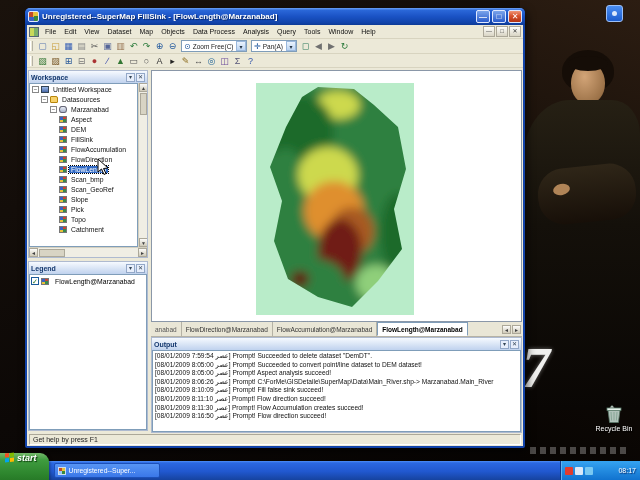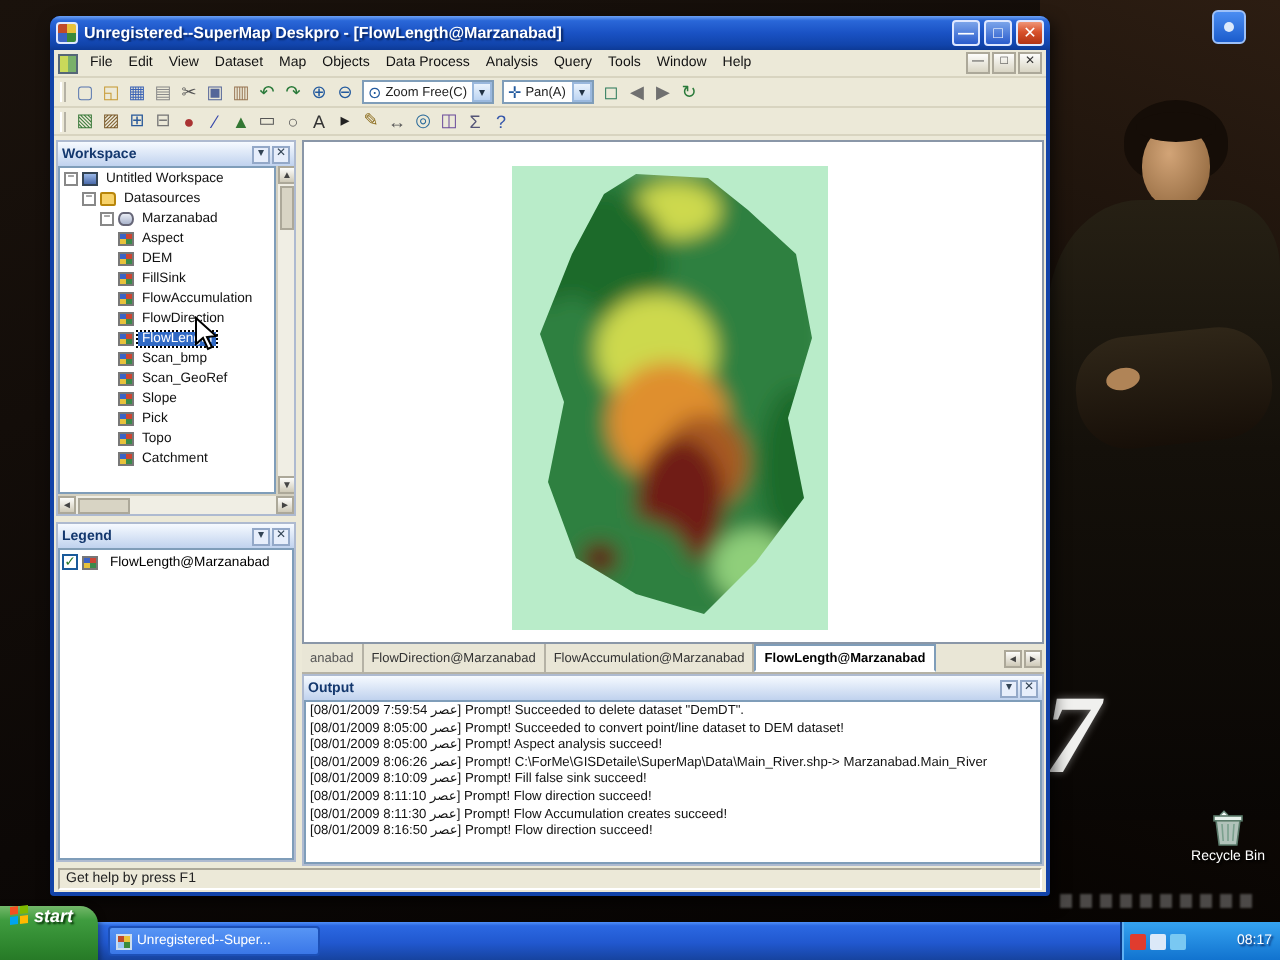--- a/index.html
+++ b/index.html
@@ -160,21 +160,21 @@
       <path d="M7,8 L7.6,16.5 M10,8 L10,16.5 M13,8 L12.4,16.5" stroke="#7ba08e" stroke-width="0.8" fill="none"></path>
       <path d="M6,3.6 L8,1.6 L10,3.6" fill="#f4fbf7" stroke="#6a8a7a" stroke-width="0.7"></path>
     </svg>
     <div class="rb-label">Recycle Bin</div>
   </div>
 
   <div class="window">
 
     <div class="titlebar">
       <span class="app-ico"></span>
-      <span class="title">Unregistered--SuperMap Deskpro - [FlowLength@Marzanabad]</span>
+      <span class="title">Unregistered--SuperMap FillSink - [FlowLength@Marzanabad]</span>
       <span class="tb-btns">
         <span class="wbtn">—</span>
         <span class="wbtn">□</span>
         <span class="wbtn close">✕</span>
       </span>
     </div>
 
     <div class="menubar">
       <span class="mdi-ico"></span>
       <div class="menu-items" id="menu-items">

